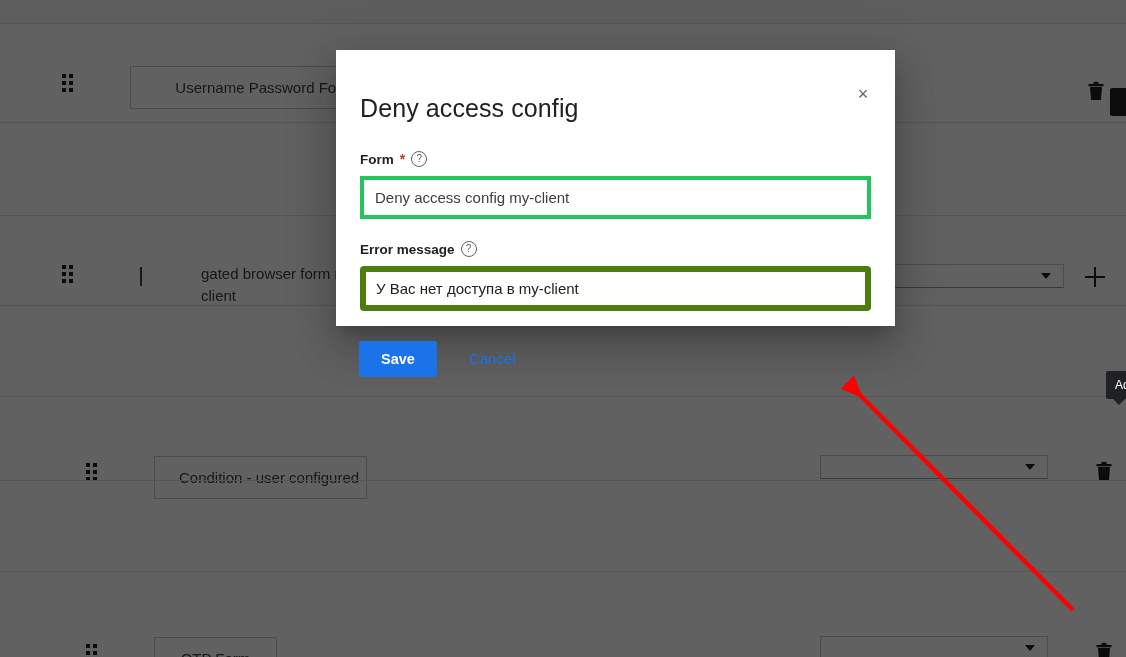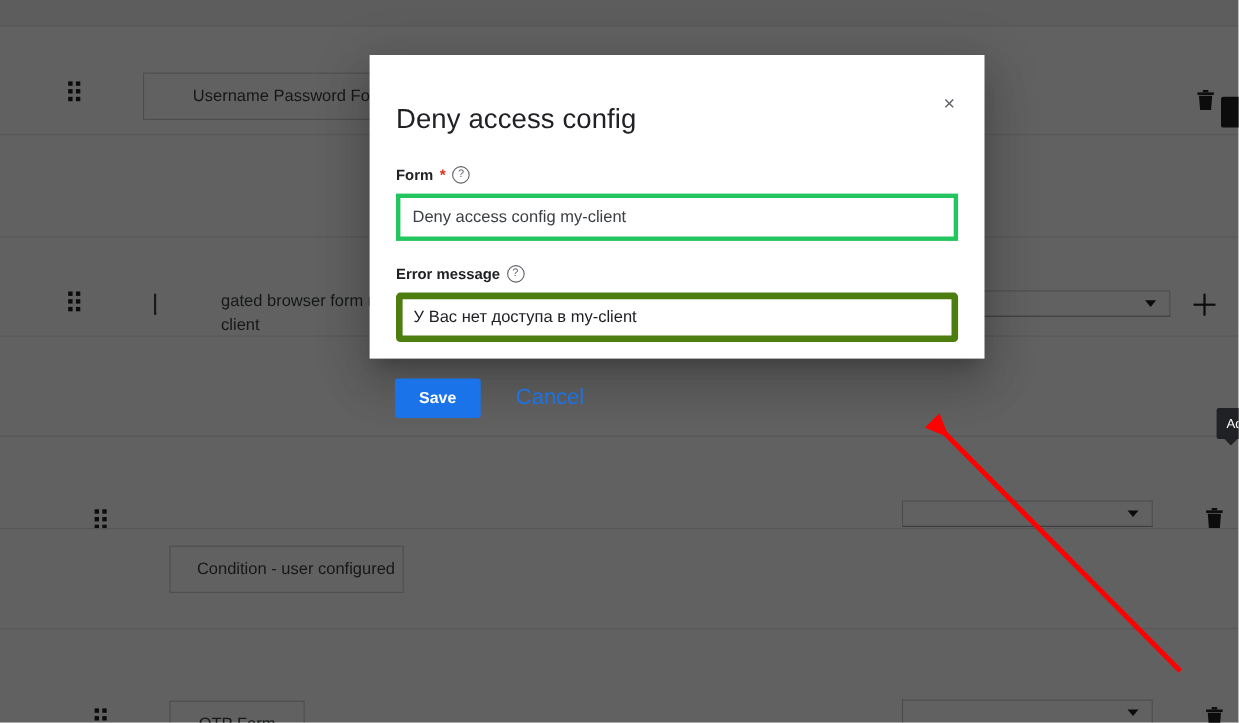--- a/index.html
+++ b/index.html
@@ -265,21 +265,21 @@
     font-weight: 700;
     padding: 10px 22px;
     border-radius: 3px;
     cursor: pointer;
   }
   .btn-cancel {
     background: transparent;
     border: none;
     color: #1a73e8;
     font-family: "Liberation Sans", sans-serif;
-    font-size: 20px;
+    font-size: 15px;
     padding: 10px 12px;
     cursor: pointer;
   }
 
   
   #annotation {
     position: absolute;
     inset: 0;
     pointer-events: none;
   }
@@ -349,21 +349,21 @@
         <span class="drag-handle">
             <i></i>
             <i></i>
             <i></i>
             <i></i>
             <i></i>
             <i></i>
           </span>
       </div>
       <div class="cell-name" style="position:absolute;left:154px;top:240px;">
-        <div class="step-box" style="width:213px;margin-top:40px;">Condition - user configured</div>
+        <div class="step-box" style="width:213px;">Condition - user configured</div>
       </div>
       <div class="cell-req" style="position:absolute;left:820px;top:239px;">
         <div class="req-select" style="width:228px;">
           <span></span>
           <span class="caret-down"></span>
         </div>
       </div>
       <div class="cell-action" style="position:absolute;left:1092px;top:243px;width:24px;height:24px;">
         <svg width="18" height="20" viewBox="0 0 18 20">
           <path d="M3 6h12l-1 13H4L3 6z" fill="#202124"></path>

